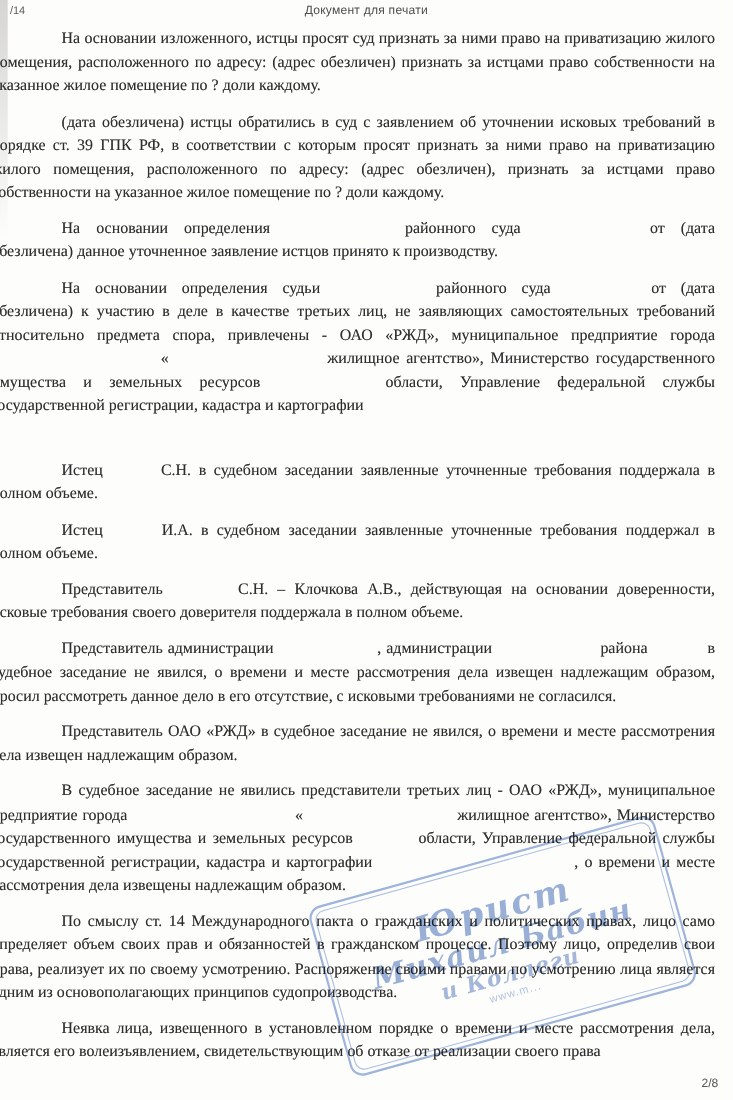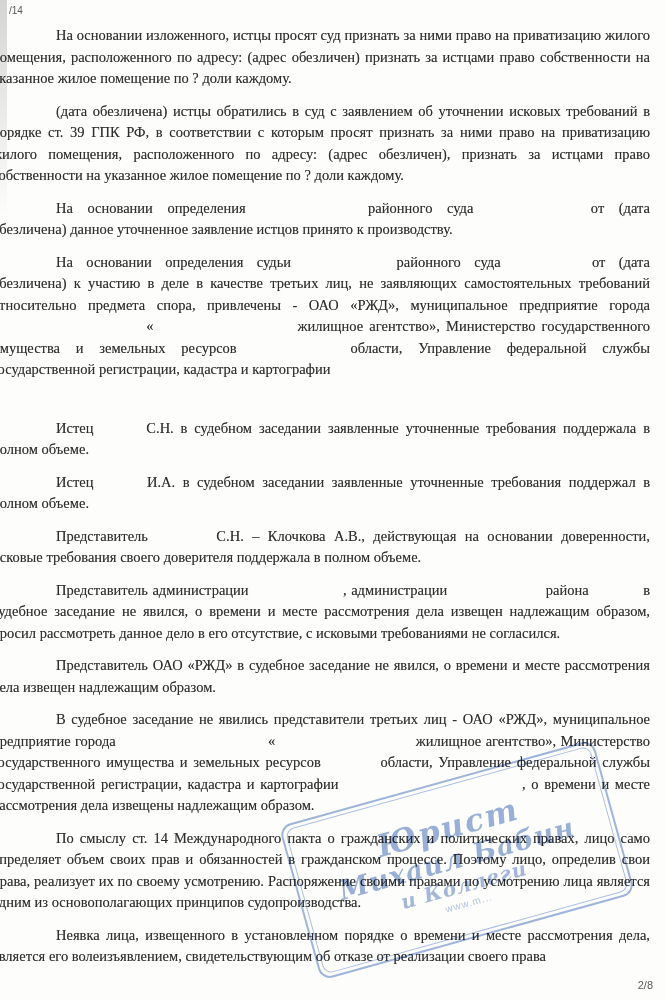--- a/index.html
+++ b/index.html
@@ -50,20 +50,21 @@
 </style>
 </head>
 <body>
 
 <div class="page">
 
   <div class="edge-shade"></div>
 
   <div class="header">
     <span class="pageref">/14</span>
+    <div class="htitle">Документ для печати</div>
   </div>
 
   <div class="doc">
       <p class="para">На основании изложенного, истцы просят суд признать за ними право на приватизацию жилого помещения, расположенного по адресу: (адрес обезличен) признать за истцами право собственности на указанное жилое помещение по ? доли каждому.</p>
       <p class="para">(дата обезличена) истцы обратились в суд с заявлением об уточнении исковых требований в порядке ст. 39 ГПК РФ, в соответствии с которым просят признать за ними право на приватизацию жилого помещения, расположенного по адресу: (адрес обезличен), признать за истцами право собственности на указанное жилое помещение по ? доли каждому.</p>
       <p class="para">На основании определения<span class="gap" style="width: 108px;"></span> районного суда<span class="gap" style="width: 103px;"></span> от (дата обезличена) данное уточненное заявление истцов принято к производству.</p>
       <p class="para" style="margin-bottom: 37px;">На основании определения судьи<span class="gap" style="width: 92px;"></span> районного суда<span class="gap" style="width: 78px;"></span> от (дата обезличена) к участию в деле в качестве третьих лиц, не заявляющих самостоятельных требований относительно предмета спора, привлечены - ОАО «РЖД», муниципальное предприятие города<span class="gap" style="width: 148px;"></span> «<span class="gap" style="width: 138px;"></span> жилищное агентство», Министерство государственного имущества и земельных ресурсов<span class="gap" style="width: 98px;"></span> области, Управление федеральной службы государственной регистрации, кадастра и картографии</p>
       <p class="para">Истец<span class="gap" style="width: 46px;"></span> С.Н. в судебном заседании заявленные уточненные требования поддержала в полном объеме.</p>
       <p class="para">Истец<span class="gap" style="width: 46px;"></span> И.А. в судебном заседании заявленные уточненные требования поддержал в полном объеме.</p>
       <p class="para">Представитель<span class="gap" style="width: 60px;"></span> С.Н. – Клочкова А.В., действующая на основании доверенности, исковые требования своего доверителя поддержала в полном объеме.</p>

